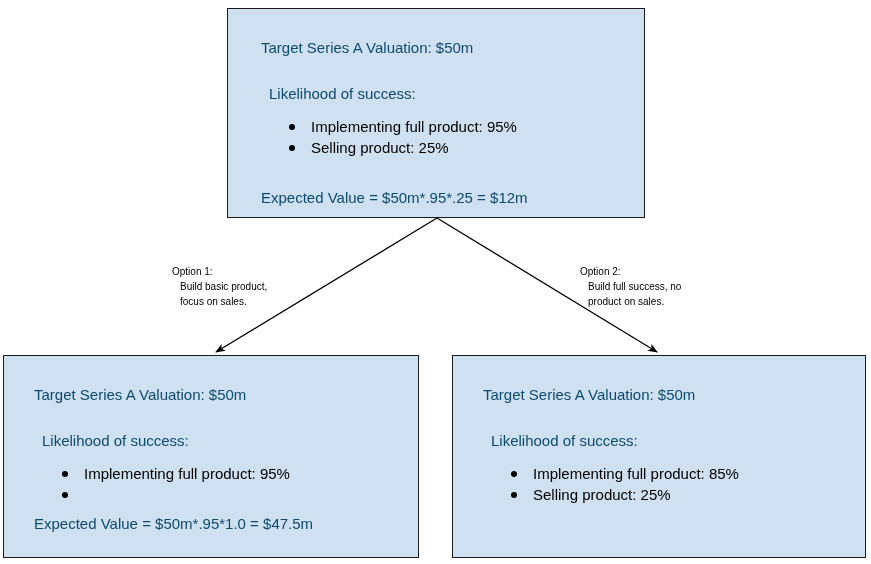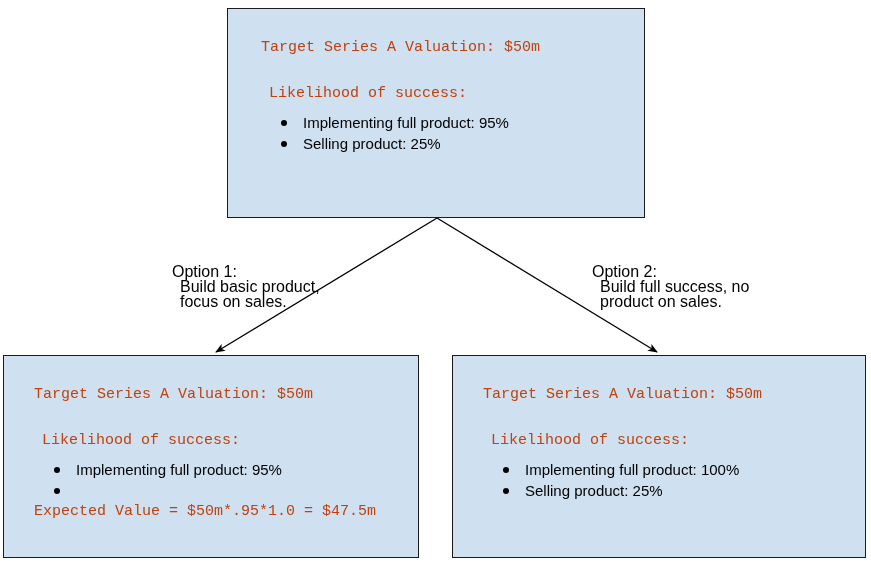--- a/index.html
+++ b/index.html
@@ -21,33 +21,32 @@
     border: 1px solid #1a1a1a;
     box-sizing: border-box;
     color: #000000;
   }
   .node-body {
     padding: 0;
   }
   .line {
     font-size: 15px;
     line-height: 21px;
-    color: #c2410c;
+    color: #0c4a6e;
     white-space: nowrap;
-    font-family: Liberation Mono, monospace;
   }
   .line.heading {
     margin: 8px;
   }
   .spacer {
     height: 17px;
   }
   ul.bullets {
     list-style: none;
-    margin: 4px;
+    margin: 12px;
     padding: 0;
   }
   ul.bullets li {
     position: relative;
     font-size: 15px;
     line-height: 21px;
     padding-left: 38px;
     white-space: nowrap;
   }
   ul.bullets li .bullet-dot {
@@ -84,31 +83,31 @@
     left: 452px;
     top: 355px;
     width: 414px;
     height: 203px;
   }
   #node-option2 .node-body {
     padding: 28px 0 0 30px;
   }
   .edge-label {
     position: absolute;
-    font-size: 16px;
+    font-size: 10px;
     line-height: 15px;
     color: #000000;
     white-space: nowrap;
   }
   #label-option1 {
     left: 172px;
     top: 264px;
   }
   #label-option2 {
-    left: 592px;
+    left: 580px;
     top: 264px;
   }
   .edge-label .label-sub {
     padding-left: 8px;
   }
   #edges {
     position: absolute;
     left: 0;
     top: 0;
     width: 871px;
@@ -140,20 +139,21 @@
         <li>
           <span class="bullet-dot"></span>
           <span>Implementing full product: 95%</span>
         </li>
         <li>
           <span class="bullet-dot"></span>
           <span>Selling product: 25%</span>
         </li>
       </ul>
       <div class="spacer"></div>
+      <div class="line">Expected Value = $50m*.95*.25 = $12m</div>
     </div>
   </div>
 
   <div class="edge-label" id="label-option1">
     <div>Option 1:</div>
     <div class="label-sub">Build basic product,</div>
     <div class="label-sub">focus on sales.</div>
   </div>
 
   <div class="edge-label" id="label-option2">
@@ -182,21 +182,21 @@
   </div>
 
   <div class="node" id="node-option2">
     <div class="node-body">
       <div class="line">Target Series A Valuation: $50m</div>
       <div class="spacer"></div>
       <div class="line heading">Likelihood of success:</div>
       <ul class="bullets">
         <li>
           <span class="bullet-dot"></span>
-          <span>Implementing full product: 100%</span>
+          <span>Implementing full product: 85%</span>
         </li>
         <li>
           <span class="bullet-dot"></span>
           <span>Selling product: 25%</span>
         </li>
       </ul>
       <div class="spacer"></div>
     </div>
   </div>
 

